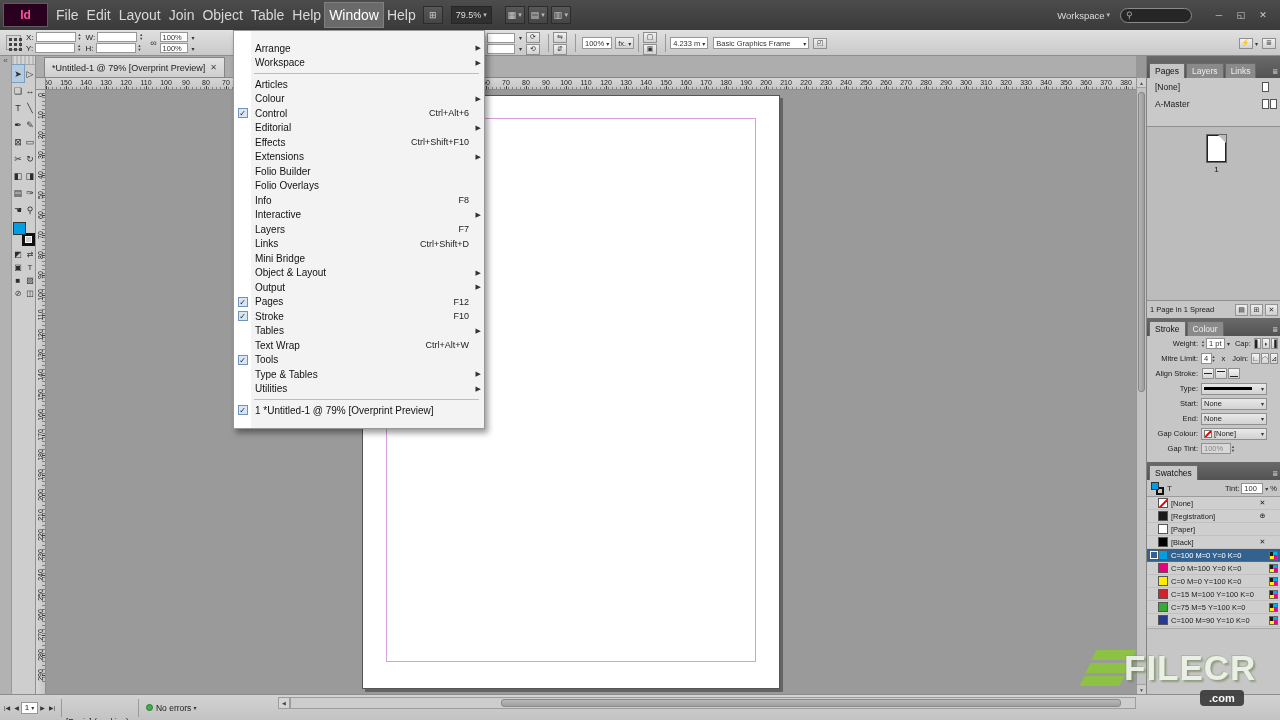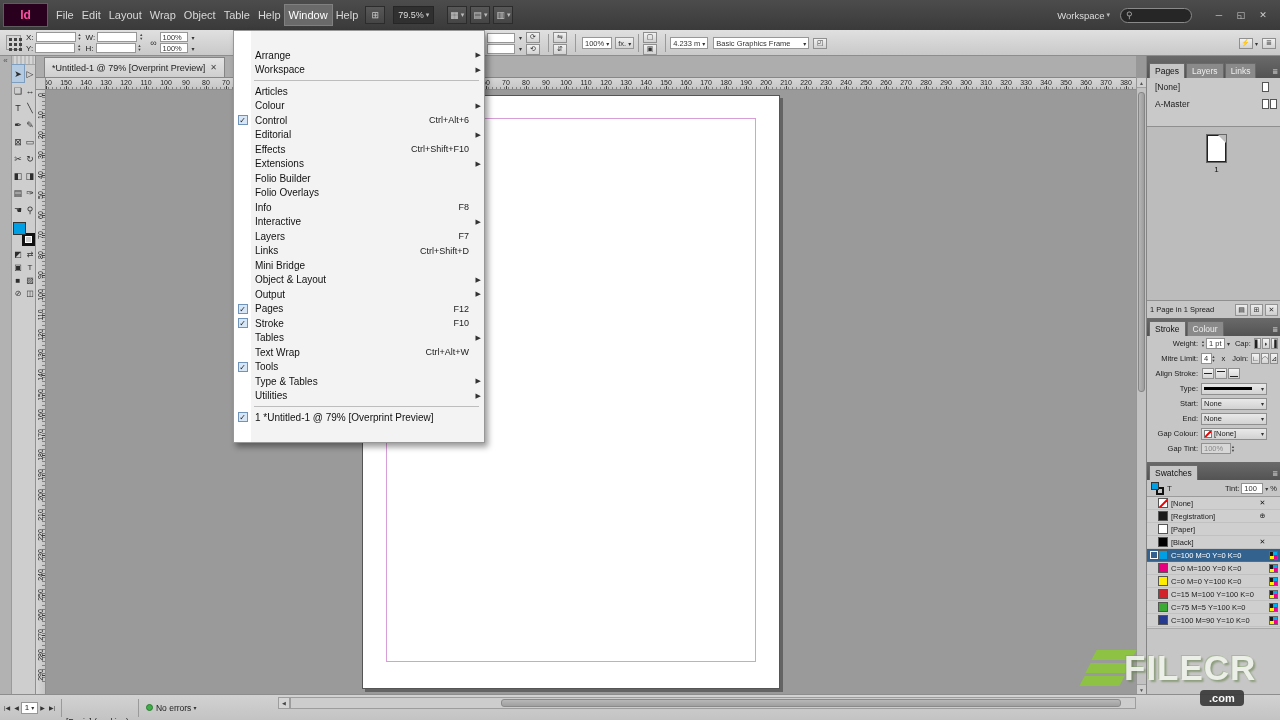--- a/index.html
+++ b/index.html
@@ -2,21 +2,21 @@
 <html><head>
 <meta charset="utf-8">
 <style>
   *{margin:0;padding:0;box-sizing:border-box;}
   html,body{width:1280px;height:720px;overflow:hidden;}
   body{position:relative;font-family:"Liberation Sans",sans-serif;background:#989898;color:#222;}
 
   
   #menubar{position:absolute;left:0;top:0;width:1280px;height:30px;background:linear-gradient(#4c4c4c,#3a3a3a);display:flex;align-items:center;color:#d8d8d8;z-index:40;}
   #app-logo{width:45px;height:24px;margin:3px 4px 3px 3px;background:#2a001f;border:1px solid #5d5d5d;color:#ff4fa0;font-weight:bold;font-size:12px;display:flex;align-items:center;justify-content:center;}
-  .menu-item{padding:4px 4px;font-size:11px;cursor:default;}
+  .menu-item{padding:4px 4px;font-size:14px;cursor:default;}
   .menu-item.active{background:#6a6a6a;color:#fff;outline:1px solid #808080;}
   .mb-btn{height:18px;min-width:20px;border:1px solid #2c2c2c;background:linear-gradient(#585858,#454545);color:#ccc;font-size:9px;display:flex;align-items:center;justify-content:center;margin-left:3px;padding:0 2px;}
   .mb-caret{font-size:7px;margin-left:2px;color:#bbb;}
   #zoom-box{height:18px;margin-left:8px;border:1px solid #262626;background:#303030;color:#ddd;font-size:9px;display:flex;align-items:center;padding:0 4px;}
   #view-btn-group{display:flex;margin-left:10px;}
   #mb-right{margin-left:auto;display:flex;align-items:center;}
   #workspace-switcher{font-size:9.5px;color:#ddd;display:flex;align-items:center;margin-right:10px;}
   #search-box{width:72px;height:15px;border:1px solid #8a8a8a;border-radius:8px;background:#262626;display:flex;align-items:center;padding:0 5px;font-size:9px;color:#aaa;margin-right:16px;}
   #window-controls{display:flex;align-items:center;margin-right:6px;}
   .win-btn{width:22px;height:18px;display:flex;align-items:center;justify-content:center;font-size:9px;color:#ccc;}
@@ -33,21 +33,21 @@
   .cb-spin{display:flex;flex-direction:column;font-size:4px;line-height:4px;color:#444;}
   .cb-chain{font-size:9px;color:#333;margin:0 3px;}
   .vsep{width:1px;height:18px;background:#9a9a9a;margin:0 4px;}
   #cb-right{position:absolute;left:487px;top:0;height:26px;display:flex;align-items:center;}
   #cb-far-right{position:absolute;right:4px;top:0;height:26px;display:flex;align-items:center;}
   .cb-mini-btn{width:14px;height:11px;border:1px solid #8f8f8f;background:linear-gradient(#f2f2f2,#d2d2d2);font-size:7px;display:flex;align-items:center;justify-content:center;color:#333;}
   .cb-combo{display:flex;align-items:center;border:1px solid #979797;background:#fff;height:12px;font-size:7.5px;padding:0 2px;color:#333;}
   .cb-caret{font-size:6px;color:#333;margin-left:2px;}
 
   
-  #window-menu{position:absolute;left:233px;top:30px;width:252px;background:linear-gradient(to right,#fff 0,#fff 17px,#f3f3f3 17px);border:1px solid #979797;box-shadow:3px 4px 6px rgba(0,0,0,.4);z-index:100;padding:17px 0;}
+  #window-menu{position:absolute;left:233px;top:30px;width:252px;background:linear-gradient(to right,#fff 0,#fff 17px,#f3f3f3 17px);border:1px solid #979797;box-shadow:3px 4px 6px rgba(0,0,0,.4);z-index:100;padding:10px 0;}
   .menu-row{display:flex;align-items:center;height:14.5px;padding-right:3px;font-size:10px;color:#111;}
   .menu-row .gutter{width:17px;flex:0 0 17px;display:flex;justify-content:center;}
   .chk{width:10px;height:10px;border:1px solid #6f93bb;background:#d8e7f7;font-size:8px;line-height:9px;text-align:center;color:#222;}
   .mlabel{margin-left:4px;white-space:nowrap;}
   .mshort{margin-left:auto;font-size:9px;color:#222;}
   .marrow{width:12px;flex:0 0 12px;text-align:right;font-size:7px;color:#333;}
   .menu-row.sep{height:7px;}
   .menu-row.sep::after{content:"";flex:1;height:1px;background:#bdbdbd;margin:0 2px 0 20px;}
 
   
@@ -160,21 +160,21 @@
 <div id="menubar">
   <div id="app-logo">Id</div>
   <div id="menu-items" style="display:flex;align-items:center;">
 
       <span class="menu-item">File</span>
 
       <span class="menu-item">Edit</span>
 
       <span class="menu-item">Layout</span>
 
-      <span class="menu-item">Wrap</span>
+      <span class="menu-item">Join</span>
 
       <span class="menu-item">Object</span>
 
       <span class="menu-item">Table</span>
 
       <span class="menu-item">Help</span>
 
       <span class="menu-item active">Window</span>
 
       <span class="menu-item">Help</span>

